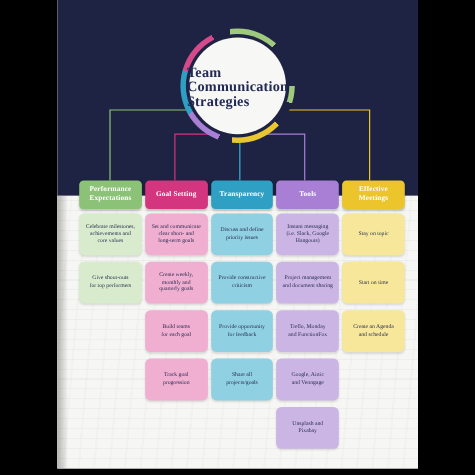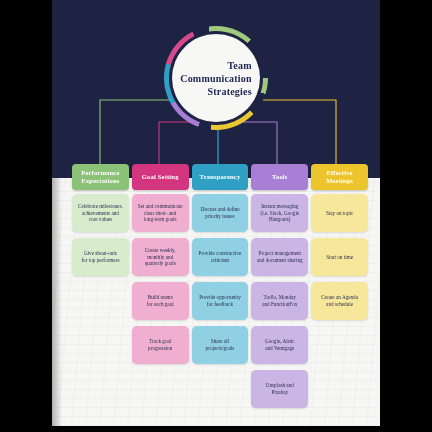--- a/index.html
+++ b/index.html
@@ -92,24 +92,24 @@
   }
   .disc {
     position: absolute;
     left: 8px; top: 8px; right: 8px; bottom: 8px;
     border-radius: 50%;
     background: #f7f7f5;
     display: flex; align-items: center; justify-content: center;
   }
   .disc-title {
     font-family: "Liberation Serif", serif;
-    font-size: 10px;
+    font-size: 13px;
     line-height: 13px;
     color: #222a55;
-    text-align: right;
+    text-align: left;
     font-weight: 700;
     letter-spacing: .2px;
     padding: 0 0;
     white-space: pre-line;
   }
 
   
   .headers {
     position: absolute;
     left: 20px; top: 164px;

